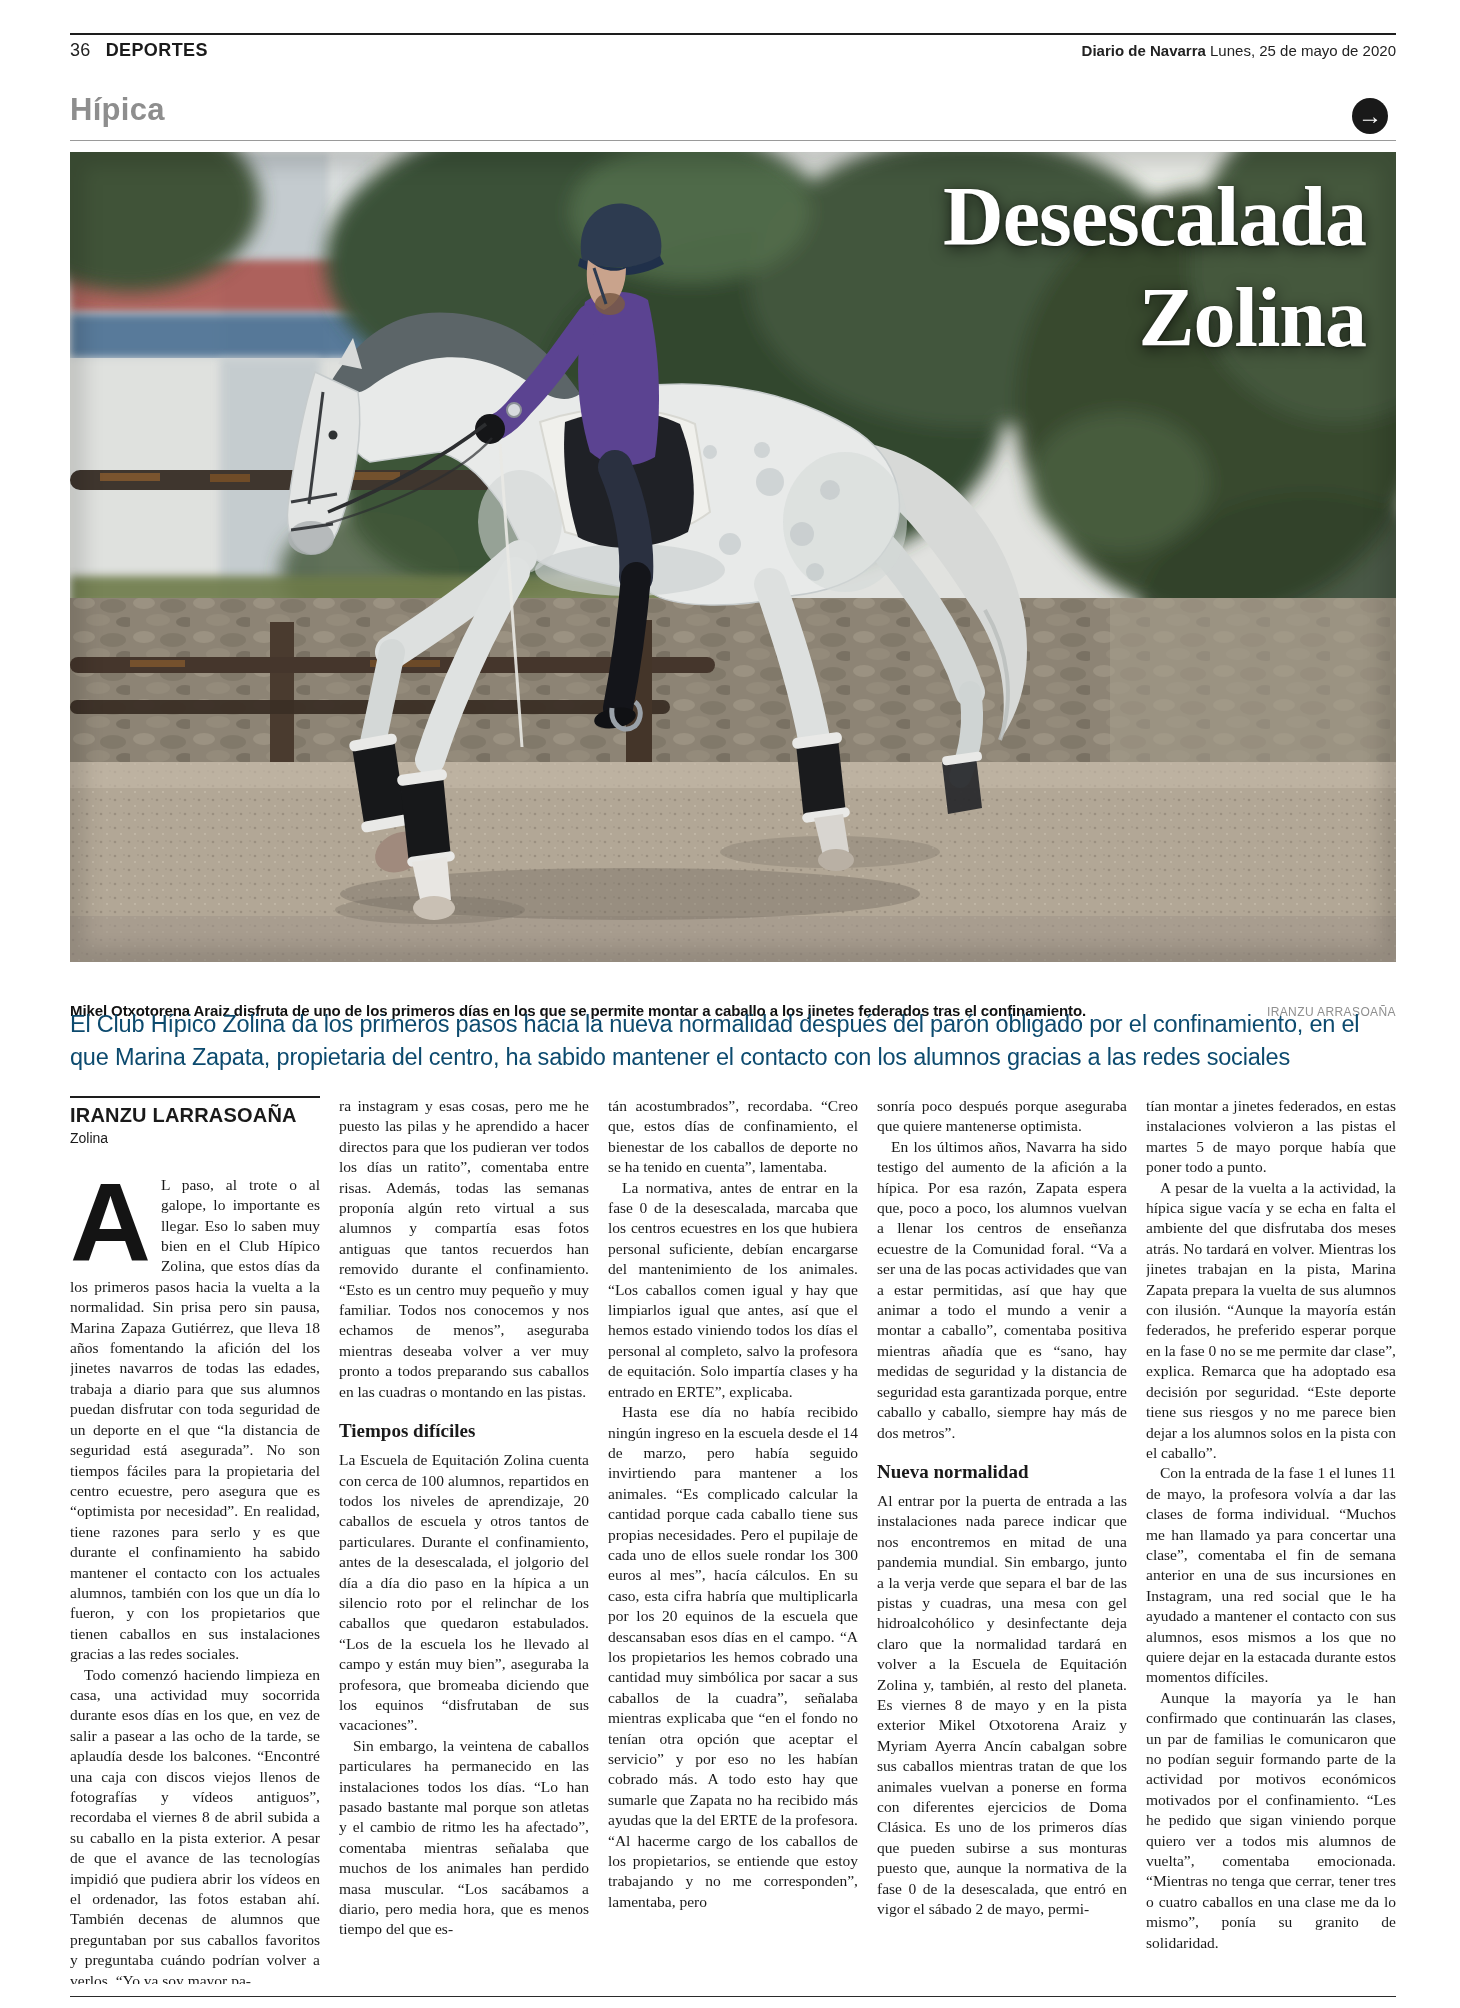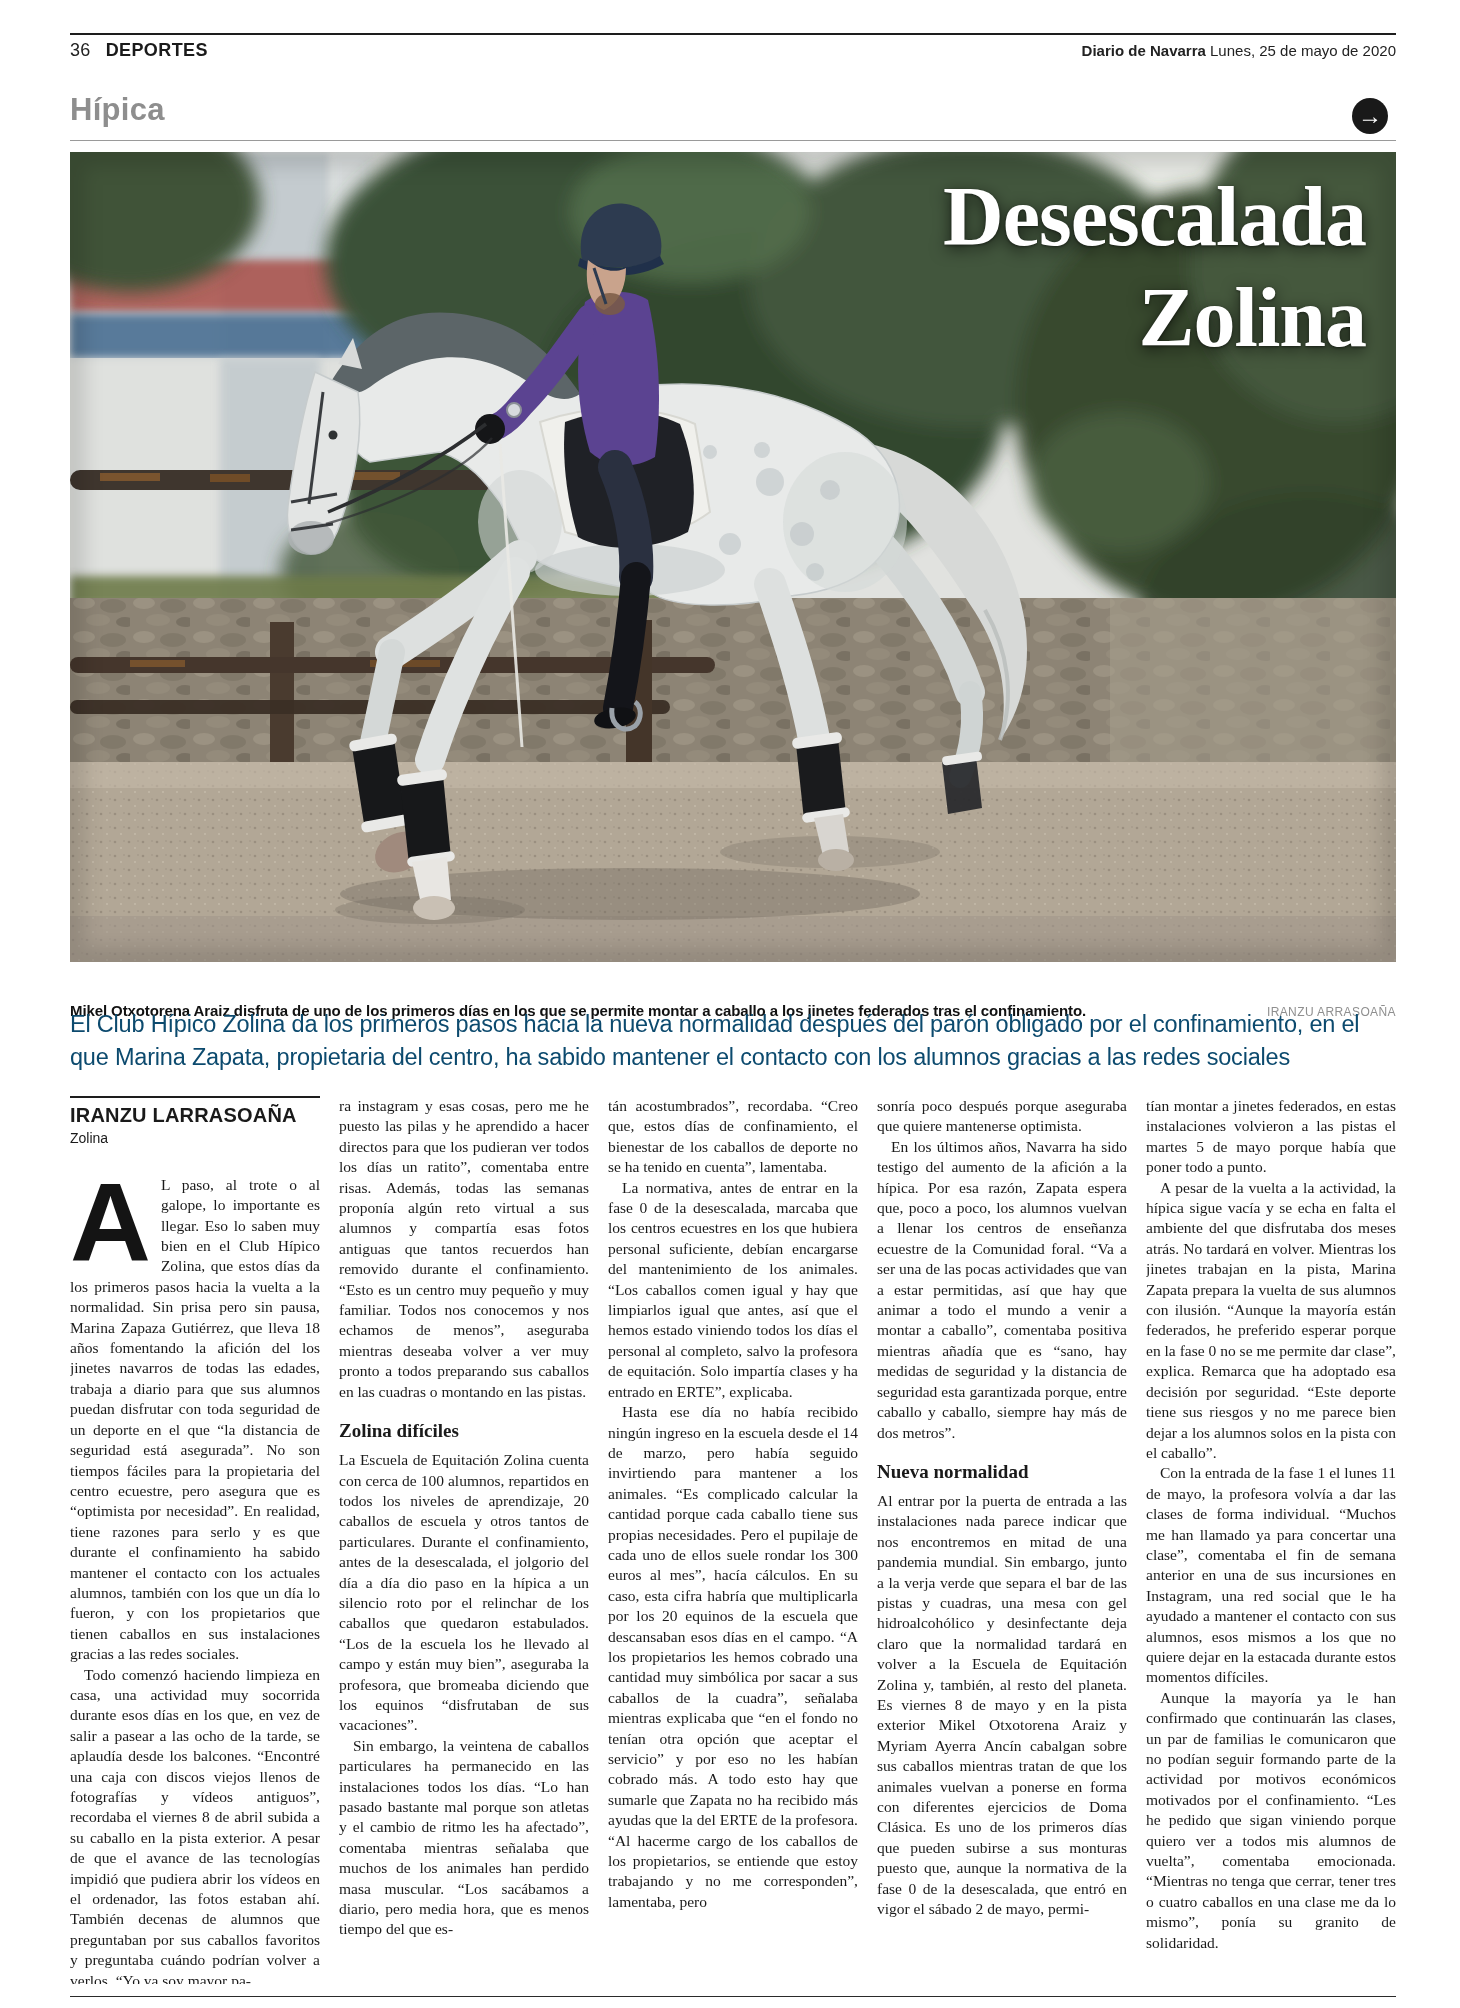--- a/index.html
+++ b/index.html
@@ -256,21 +256,21 @@
   <div class="columns">
       <div class="col">
         <div class="byline-rule"></div>
         <div class="byline-name">IRANZU LARRASOAÑA</div>
         <div class="byline-place">Zolina</div>
         <p><span class="dropcap">A</span>L paso, al trote o al galope, lo importante es llegar. Eso lo saben muy bien en el Club Hípico Zolina, que estos días da los primeros pasos hacia la vuelta a la normalidad. Sin prisa pero sin pausa, Marina Zapaza Gutiérrez, que lleva 18 años fomentando la afición del los jinetes navarros de todas las edades, trabaja a diario para que sus alumnos puedan disfrutar con toda seguridad de un deporte en el que “la distancia de seguridad está asegurada”. No son tiempos fáciles para la propietaria del centro ecuestre, pero asegura que es “optimista por necesidad”. En realidad, tiene razones para serlo y es que durante el confinamiento ha sabido mantener el contacto con los actuales alumnos, también con los que un día lo fueron, y con los propietarios que tienen caballos en sus instalaciones gracias a las redes sociales.</p>
         <p class="ind">Todo comenzó haciendo limpieza en casa, una actividad muy socorrida durante esos días en los que, en vez de salir a pasear a las ocho de la tarde, se aplaudía desde los balcones. “Encontré una caja con discos viejos llenos de fotografías y vídeos antiguos”, recordaba el viernes 8 de abril subida a su caballo en la pista exterior. A pesar de que el avance de las tecnologías impidió que pudiera abrir los vídeos en el ordenador, las fotos estaban ahí. También decenas de alumnos que preguntaban por sus caballos favoritos y preguntaba cuándo podrían volver a verlos. “Yo ya soy mayor pa-</p>
       </div>
       <div class="col">
         <p>ra instagram y esas cosas, pero me he puesto las pilas y he aprendido a hacer directos para que los pudieran ver todos los días un ratito”, comentaba entre risas. Además, todas las semanas proponía algún reto virtual a sus alumnos y compartía esas fotos antiguas que tantos recuerdos han removido durante el confinamiento. “Esto es un centro muy pequeño y muy familiar. Todos nos conocemos y nos echamos de menos”, aseguraba mientras deseaba volver a ver muy pronto a todos preparando sus caballos en las cuadras o montando en las pistas.</p>
-        <h3>Zolina difíciles</h3>
+        <h3>Tiempos difíciles</h3>
         <p>La Escuela de Equitación Zolina cuenta con cerca de 100 alumnos, repartidos en todos los niveles de aprendizaje, 20 caballos de escuela y otros tantos de particulares. Durante el confinamiento, antes de la desescalada, el jolgorio del día a día dio paso en la hípica a un silencio roto por el relinchar de los caballos que quedaron estabulados. “Los de la escuela los he llevado al campo y están muy bien”, aseguraba la profesora, que bromeaba diciendo que los equinos “disfrutaban de sus vacaciones”.</p>
         <p class="ind">Sin embargo, la veintena de caballos particulares ha permanecido en las instalaciones todos los días. “Lo han pasado bastante mal porque son atletas y el cambio de ritmo les ha afectado”, comentaba mientras señalaba que muchos de los animales han perdido masa muscular. “Los sacábamos a diario, pero media hora, que es menos tiempo del que es-</p>
       </div>
       <div class="col">
         <p>tán acostumbrados”, recordaba. “Creo que, estos días de confinamiento, el bienestar de los caballos de deporte no se ha tenido en cuenta”, lamentaba.</p>
         <p class="ind">La normativa, antes de entrar en la fase 0 de la desescalada, marcaba que los centros ecuestres en los que hubiera personal suficiente, debían encargarse del mantenimiento de los animales. “Los caballos comen igual y hay que limpiarlos igual que antes, así que el hemos estado viniendo todos los días el personal al completo, salvo la profesora de equitación. Solo impartía clases y ha entrado en ERTE”, explicaba.</p>
         <p class="ind">Hasta ese día no había recibido ningún ingreso en la escuela desde el 14 de marzo, pero había seguido invirtiendo para mantener a los animales. “Es complicado calcular la cantidad porque cada caballo tiene sus propias necesidades. Pero el pupilaje de cada uno de ellos suele rondar los 300 euros al mes”, hacía cálculos. En su caso, esta cifra habría que multiplicarla por los 20 equinos de la escuela que descansaban esos días en el campo. “A los propietarios les hemos cobrado una cantidad muy simbólica por sacar a sus caballos de la cuadra”, señalaba mientras explicaba que “en el fondo no tenían otra opción que aceptar el servicio” y por eso no les habían cobrado más. A todo esto hay que sumarle que Zapata no ha recibido más ayudas que la del ERTE de la profesora. “Al hacerme cargo de los caballos de los propietarios, se entiende que estoy trabajando y no me corresponden”, lamentaba, pero</p>
       </div>
       <div class="col">
         <p>sonría poco después porque aseguraba que quiere mantenerse optimista.</p>

